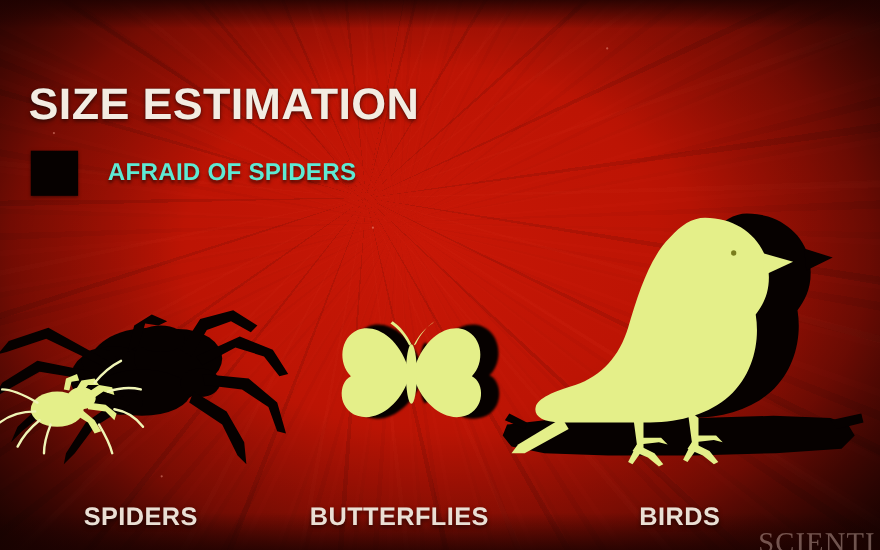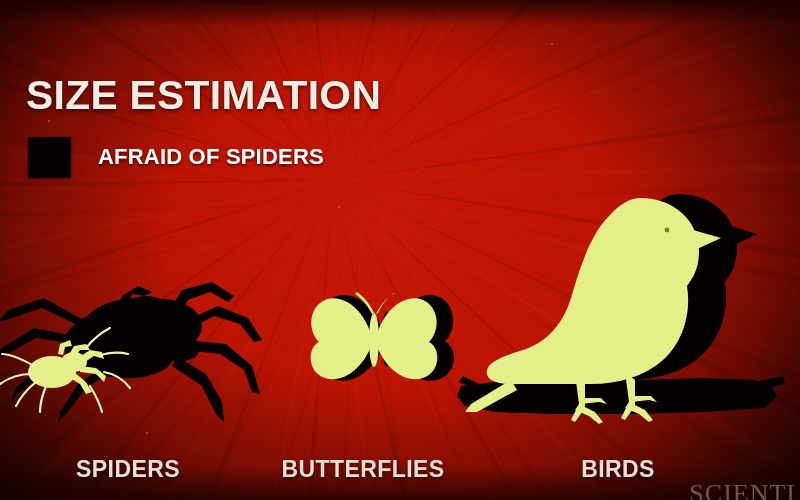--- a/index.html
+++ b/index.html
@@ -81,21 +81,21 @@
   .legend { position:absolute; left:28px; top:135px; }
   .legend-row { display:flex; align-items:center; height:44px; margin-bottom:12px; }
   .swatch {
     width:43px; height:41px; flex:0 0 43px;
     box-shadow:0 1px 3px rgba(0,0,0,.5);
   }
   .legend-label {
     margin-left:27px;
     font-size:22px; font-weight:700;
     letter-spacing:.2px;
-    color:#ffffff;
+    color:#5eead4;
     white-space:nowrap;
     text-shadow:0 2px 3px rgba(0,0,0,.55);
   }
 
   
   .cat-label {
     position:absolute; bottom:17px;
     font-size:23px; font-weight:700; letter-spacing:.4px;
     color:#eadfd4;
     text-shadow:0 2px 4px rgba(0,0,0,.6);

